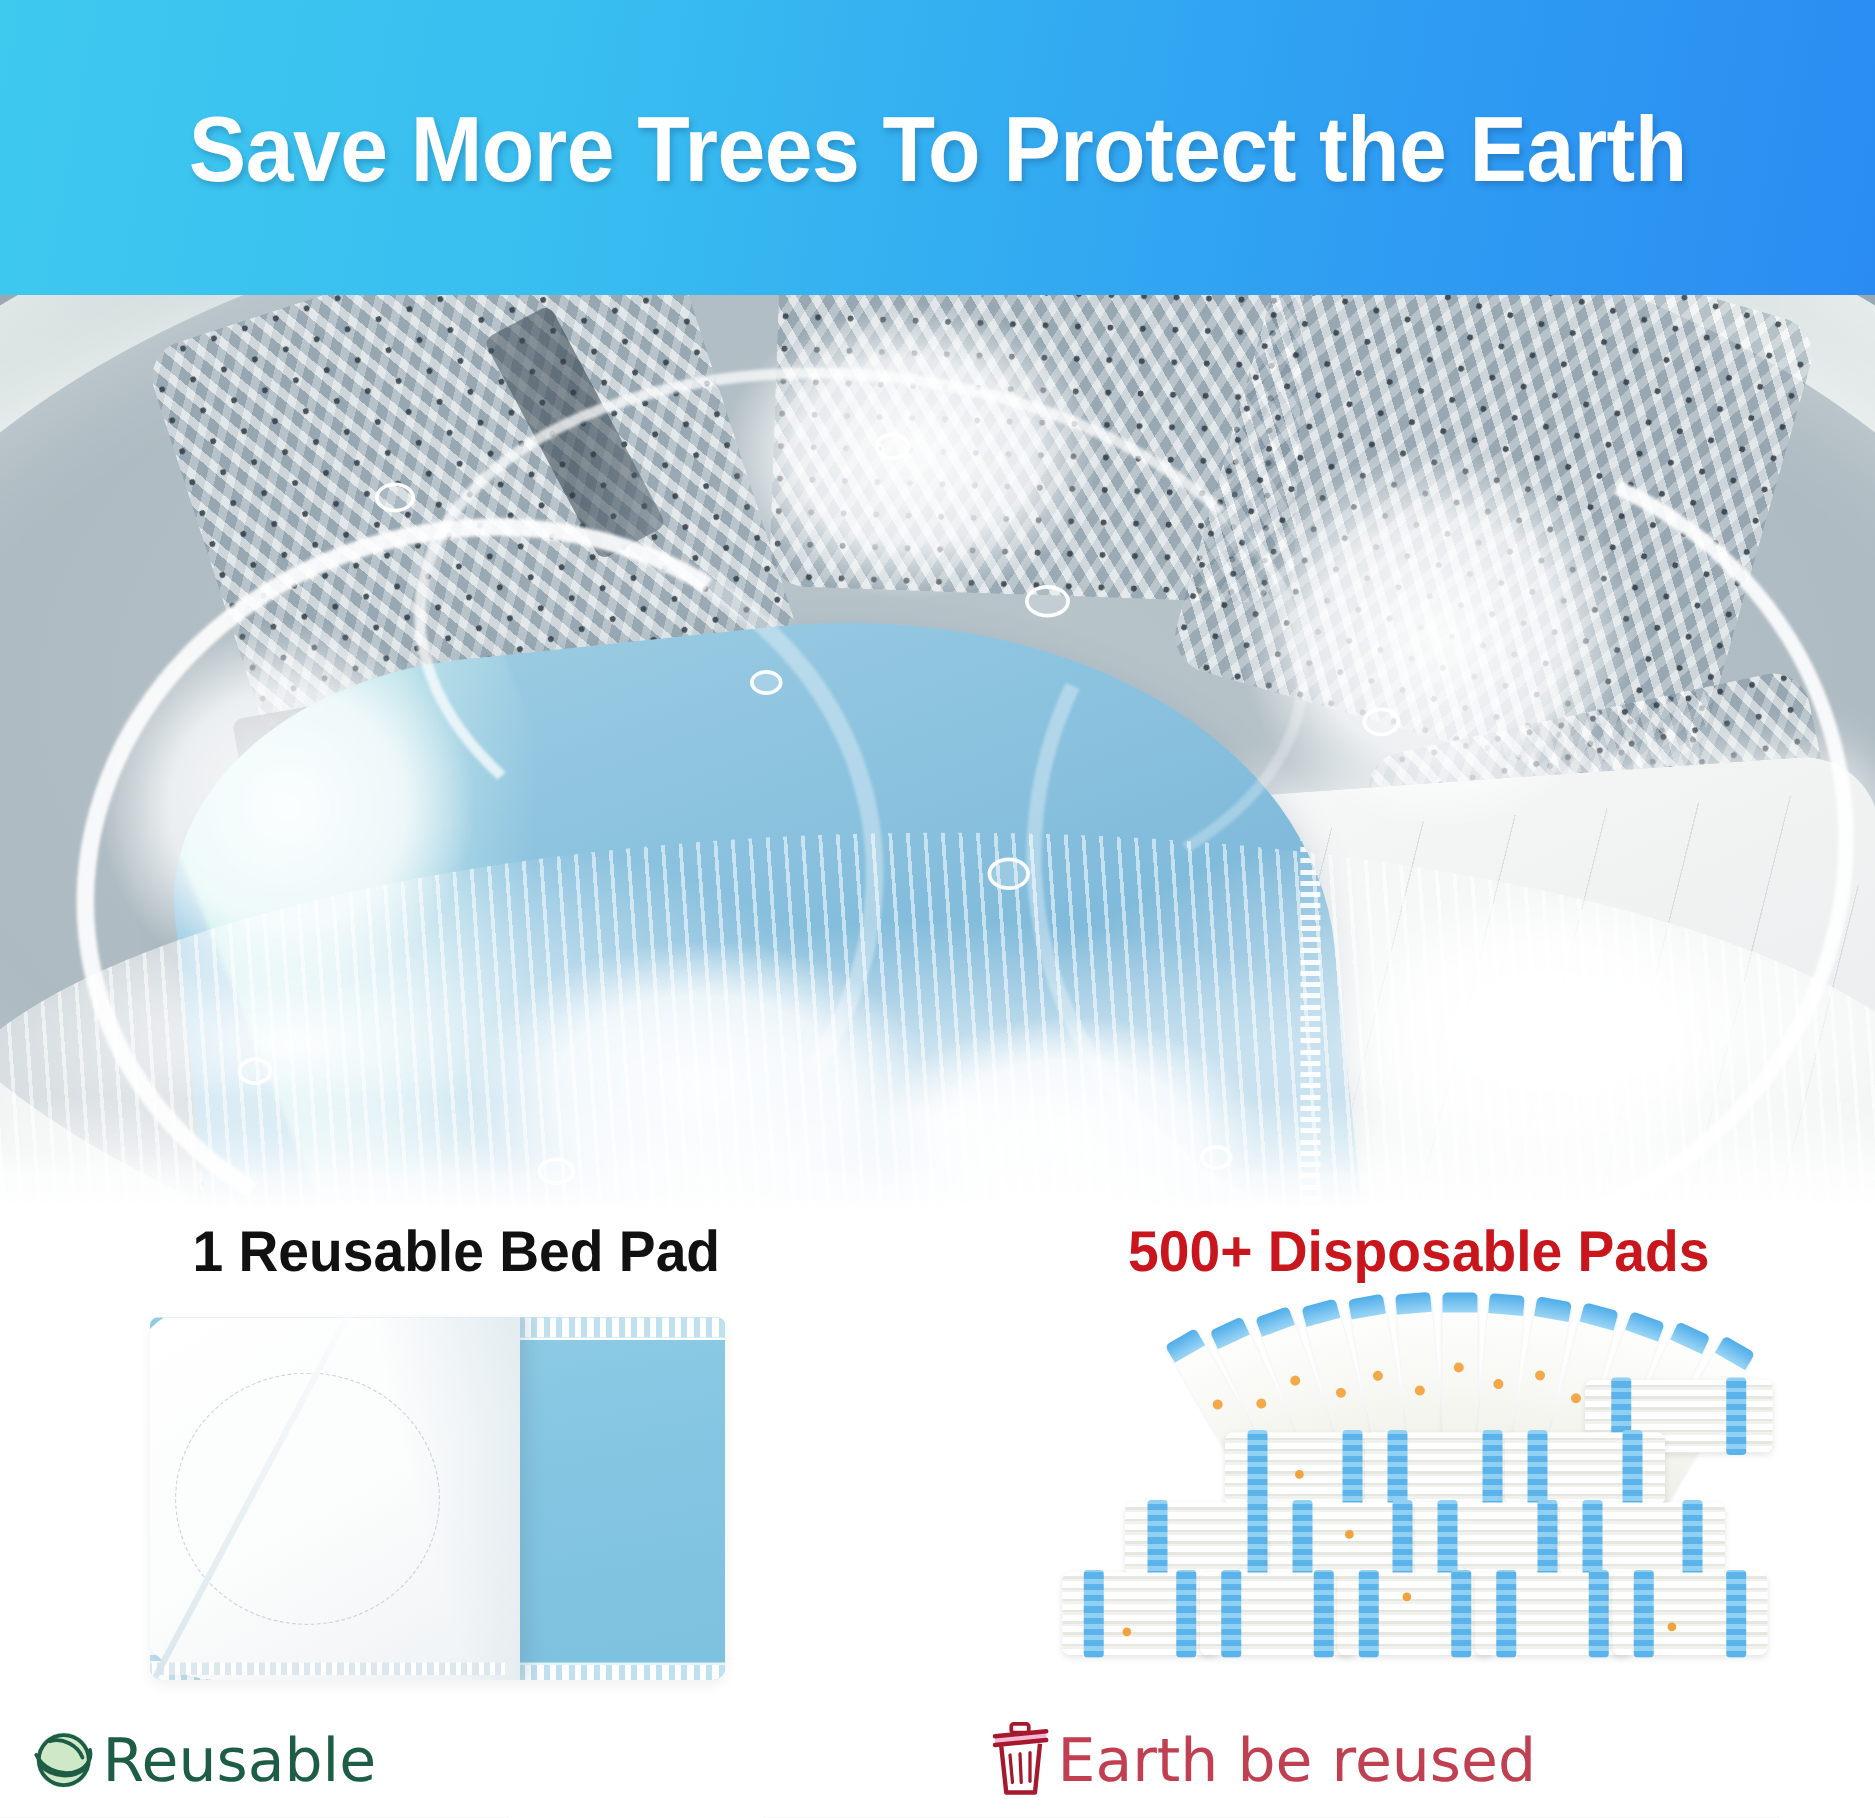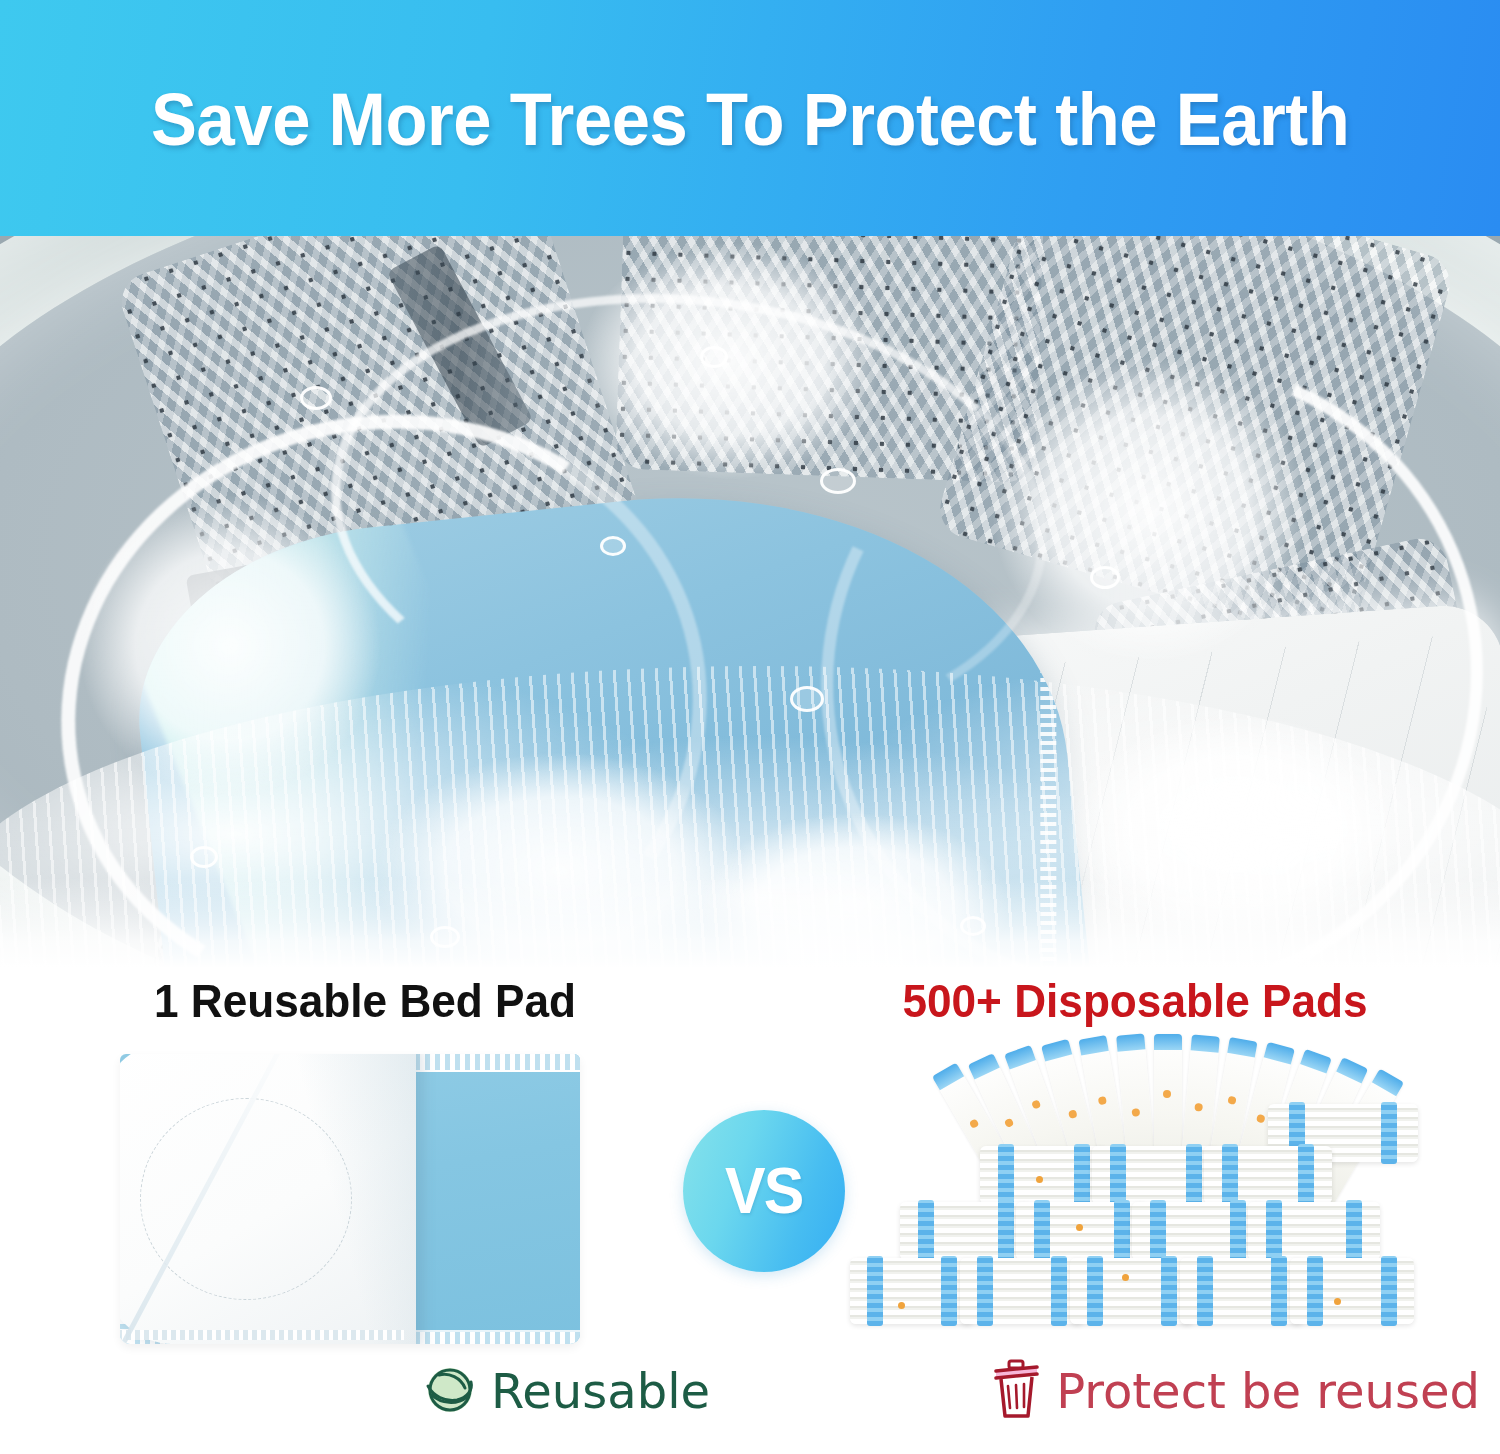--- a/index.html
+++ b/index.html
@@ -350,26 +350,25 @@
     border-radius: 0 0 4px 4px;
   }
   .fan i {
     position:absolute; left: 9px; width: 8px; height: 8px; border-radius:50%;
     background: #f3a94a; display:block;
   }
 
   
   .foot-label {
     position: absolute;
-    bottom: 28px;
+    bottom: 10px;
     width: 100%;
     display: flex;
     align-items: center;
-    justify-content: flex-end;
-    gap: 10px;
+    justify-content: flex-start;
     height: 70px;
   }
   .foot-text {
     font-size: 48px;
     line-height: 1;
     white-space: nowrap;
   }
   .foot-left .foot-text  { color: #1d5c45; font-family: "DejaVu Sans", sans-serif; }
   .foot-right .foot-text { color: #c04052; font-family: "DejaVu Sans", sans-serif; }
   .foot-icon { flex: 0 0 auto; display:block; }
@@ -545,23 +544,20 @@
             <rect x="19" y="3" width="14" height="7" rx="2" fill="none" stroke="#a5192c" stroke-width="3"></rect>
             <path d="M6 13 L47 9 L47 16 L6 20 Z" fill="#f07ab8" opacity="0.55"></path>
             <path d="M6 13 L47 9" fill="none" stroke="#a5192c" stroke-width="3.5" stroke-linecap="round"></path>
             <path d="M6 20 L47 16" fill="none" stroke="#a5192c" stroke-width="3.5" stroke-linecap="round"></path>
             <path d="M11 21 L15 58 L38 58 L42 19" fill="none" stroke="#a5192c" stroke-width="3.5" stroke-linejoin="round"></path>
             <line x1="18" y1="28" x2="20" y2="50" stroke="#a5192c" stroke-width="2.6" stroke-linecap="round"></line>
             <line x1="26" y1="27" x2="27" y2="50" stroke="#a5192c" stroke-width="2.6" stroke-linecap="round"></line>
             <line x1="34" y1="26" x2="34" y2="49" stroke="#a5192c" stroke-width="2.6" stroke-linecap="round"></line>
           </svg>
         </span>
-        <span class="foot-text">Protect be reused</span>
+        <span class="foot-text">Earth be reused</span>
       </div>
     </div>
 
   </div>
 
-  <div class="vs-badge">
-    <span class="vs-text">VS</span>
-  </div>
 
 </div>
 
 </body></html>

